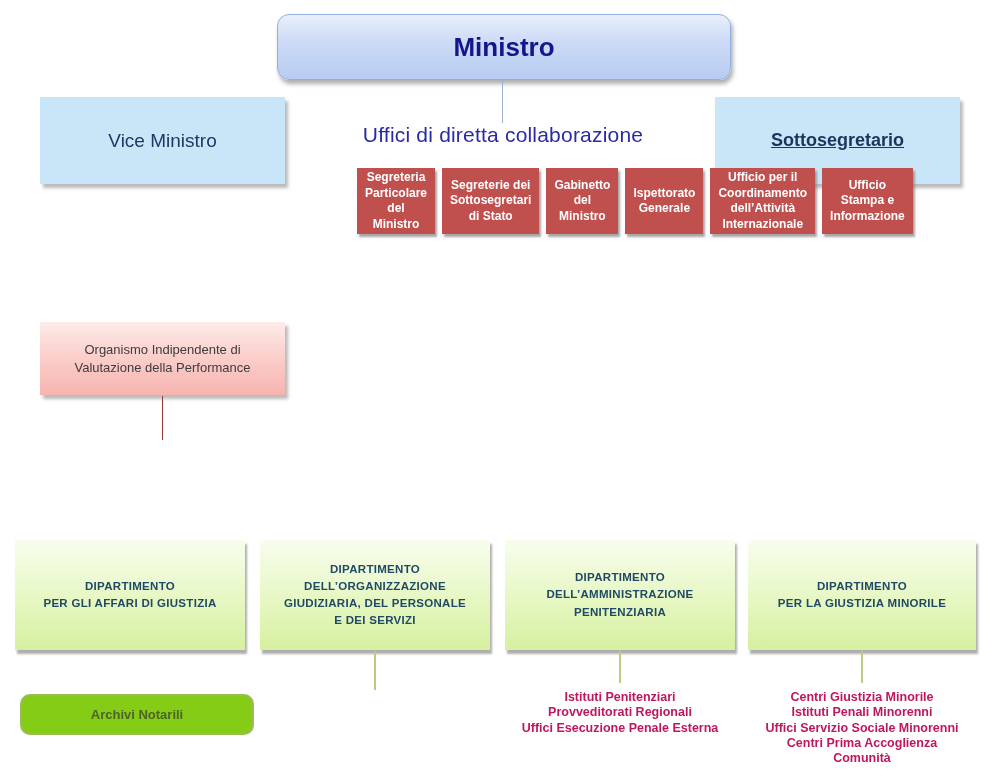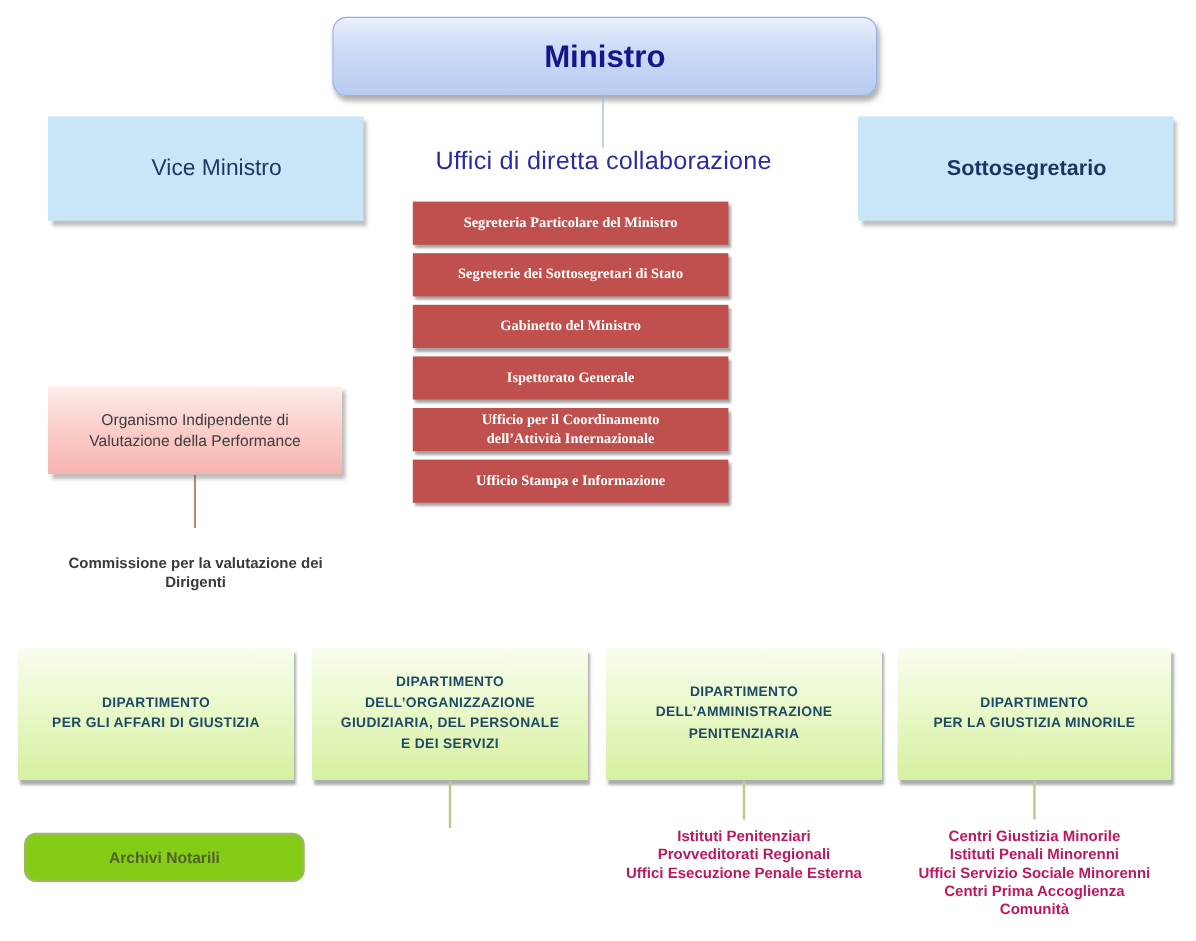--- a/index.html
+++ b/index.html
@@ -18,33 +18,32 @@
     border:1px solid #93aee0;
     box-shadow:2px 4px 4px rgba(110,110,110,.55);
     font-size:26px;font-weight:bold;color:#16168c;
   }
 
   
   .deputy-box{
     width:245px;height:87px;background:#c9e6f8;
     box-shadow:3px 4px 3px rgba(120,120,120,.5);
     color:#1f3864;
-    padding-left:18px;
   }
   .vice{left:40px;top:97px;font-size:19px;}
-  .sotto{left:715px;top:97px;font-size:18px;font-weight:bold;color:#17365d;}
+  .sotto{left:715px;top:97px;font-size:18px;font-weight:bold;color:#17365d;text-decoration:underline;}
 
   
   .heading{
     left:300px;top:120px;width:406px;height:30px;
     font-size:21px;color:#2a2aa5;letter-spacing:.2px;
   }
 
   
-  .red-col{left:344px;top:168px;width:263px;display:flex;flex-direction:column;gap:7px;font-family:Liberation Serif, serif;}
+  .red-col{left:357px;top:168px;width:263px;display:flex;gap:7px;}
   .red-box{
     min-height:36px;background:#c0504d;
     box-shadow:2px 3px 2px rgba(130,130,130,.7);
     color:#ffffff;font-size:12px;font-weight:bold;line-height:1.3;
     display:flex;align-items:center;justify-content:center;text-align:center;
     padding:2px 8px;box-sizing:border-box;
   }
 
   
   .oiv-box{
@@ -133,22 +132,20 @@
     <div class="red-box">
       <span class="preline">Ufficio Stampa e Informazione</span>
     </div>
   </div>
 
   <div class="abs center oiv-box">
     <span class="preline">Organismo Indipendente di
 Valutazione della Performance</span>
   </div>
   <div class="abs vline line-oiv"></div>
-  <div class="abs center commissione preline">Commissione per la valutazione dei
-Dirigenti</div>
 
   <div class="abs center dept-box dept1">
     <span class="preline">DIPARTIMENTO
 PER GLI AFFARI DI GIUSTIZIA</span>
   </div>
   <div class="abs center dept-box dept2">
     <span class="preline">DIPARTIMENTO
 DELL’ORGANIZZAZIONE
 GIUDIZIARIA, DEL PERSONALE
 E DEI SERVIZI</span>

